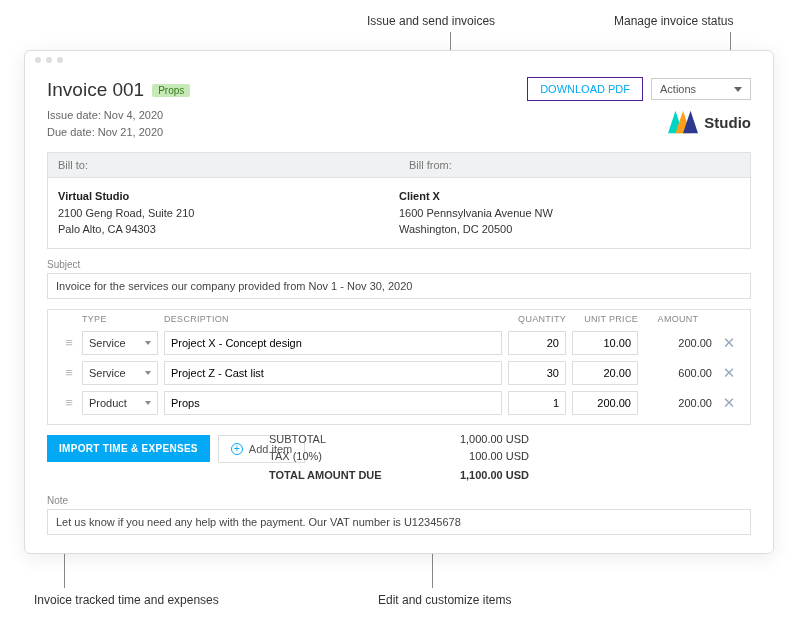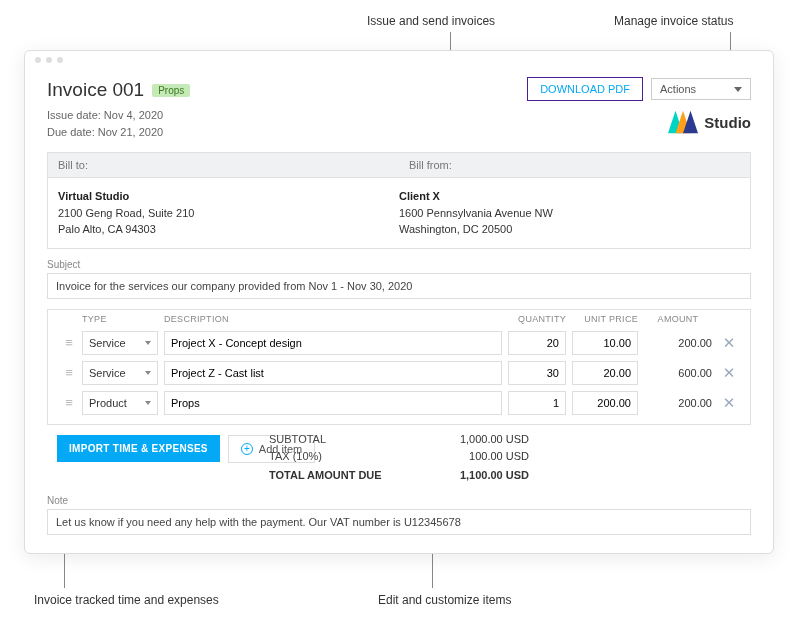--- a/index.html
+++ b/index.html
@@ -52,21 +52,21 @@
 .item-row { display: flex; align-items: center; padding: 3px 0; }
 .drag-handle { color: #bbb; cursor: grab; text-align: center; font-size: 13px; line-height: 1; }
 .type-select { display: flex; align-items: center; justify-content: space-between; border: 1px solid #ddd; padding: 5px 6px; font-size: 11px; cursor: pointer; }
 .mini-caret { width: 0; height: 0; border-left: 3px solid transparent; border-right: 3px solid transparent; border-top: 4px solid #888; }
 .cell-input { border: 1px solid #ddd; padding: 5px 6px; font-size: 11px; width: 100%; }
 .cell-input.num { text-align: right; }
 .amount { font-size: 11px; text-align: right; color: #333; }
 .del-btn { color: #9ab; cursor: pointer; text-align: center; font-size: 15px; }
 
 .item-actions { display: flex; gap: 8px; margin-top: 10px; align-items: center; }
-.btn-import { background: #03A9F4; color: #fff; border: none; padding: 8px 12px; font-size: 10px; font-weight: 600; letter-spacing: 0.3px; cursor: pointer; margin-left: 10px; }
+.btn-import { background: #03A9F4; color: #fff; border: none; padding: 8px 12px; font-size: 10px; font-weight: 600; letter-spacing: 0.3px; cursor: pointer; }
 .btn-additem { background: #fff; border: 1px solid #ddd; padding: 7px 12px; font-size: 11px; color: #555; display: flex; align-items: center; gap: 6px; cursor: pointer; }
 .plus-circle { width: 12px; height: 12px; border: 1px solid #03A9F4; border-radius: 50%; color: #03A9F4; display: inline-flex; align-items: center; justify-content: center; font-size: 10px; line-height: 1; }
 
 .totals { margin-top: -30px; display: flex; flex-direction: column; align-items: center; gap: 5px; font-size: 11px; }
 .totals .trow { display: flex; width: 260px; justify-content: space-between; }
 .totals .trow.total { font-weight: 700; margin-top: 2px; }
 .totals .label { color: #444; }
 
 .note-block { margin-top: 14px; }
 </style>

